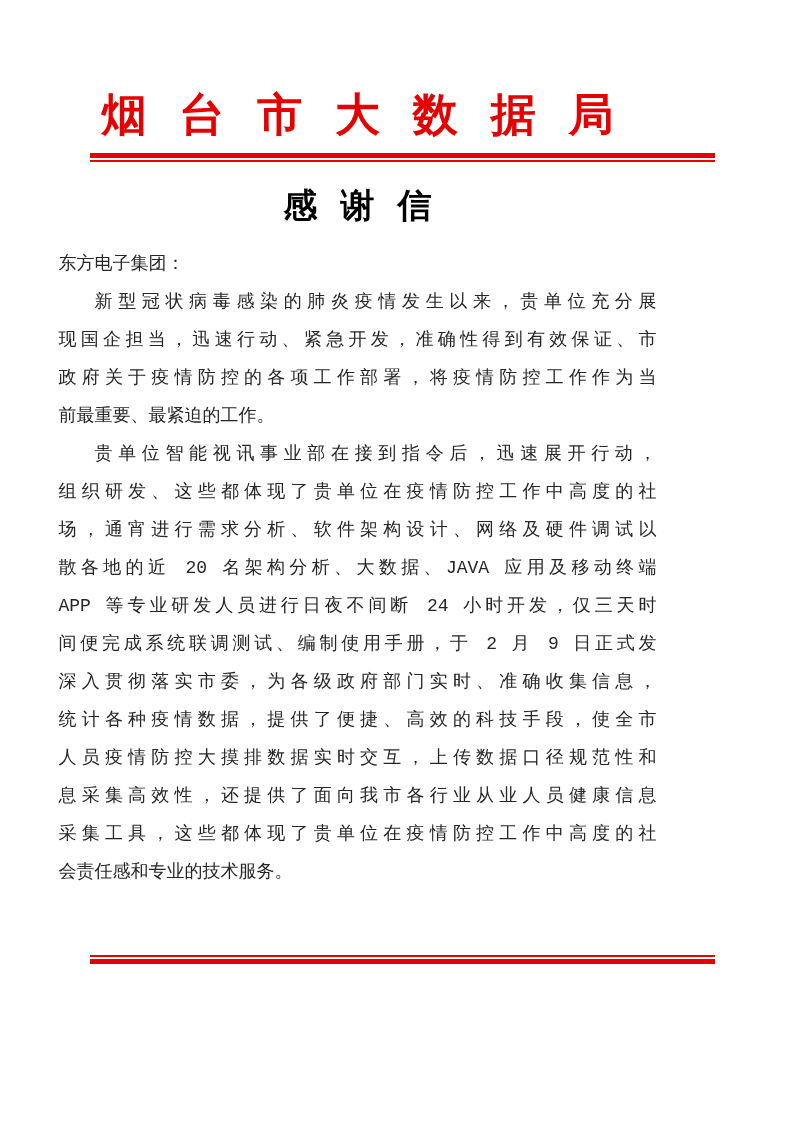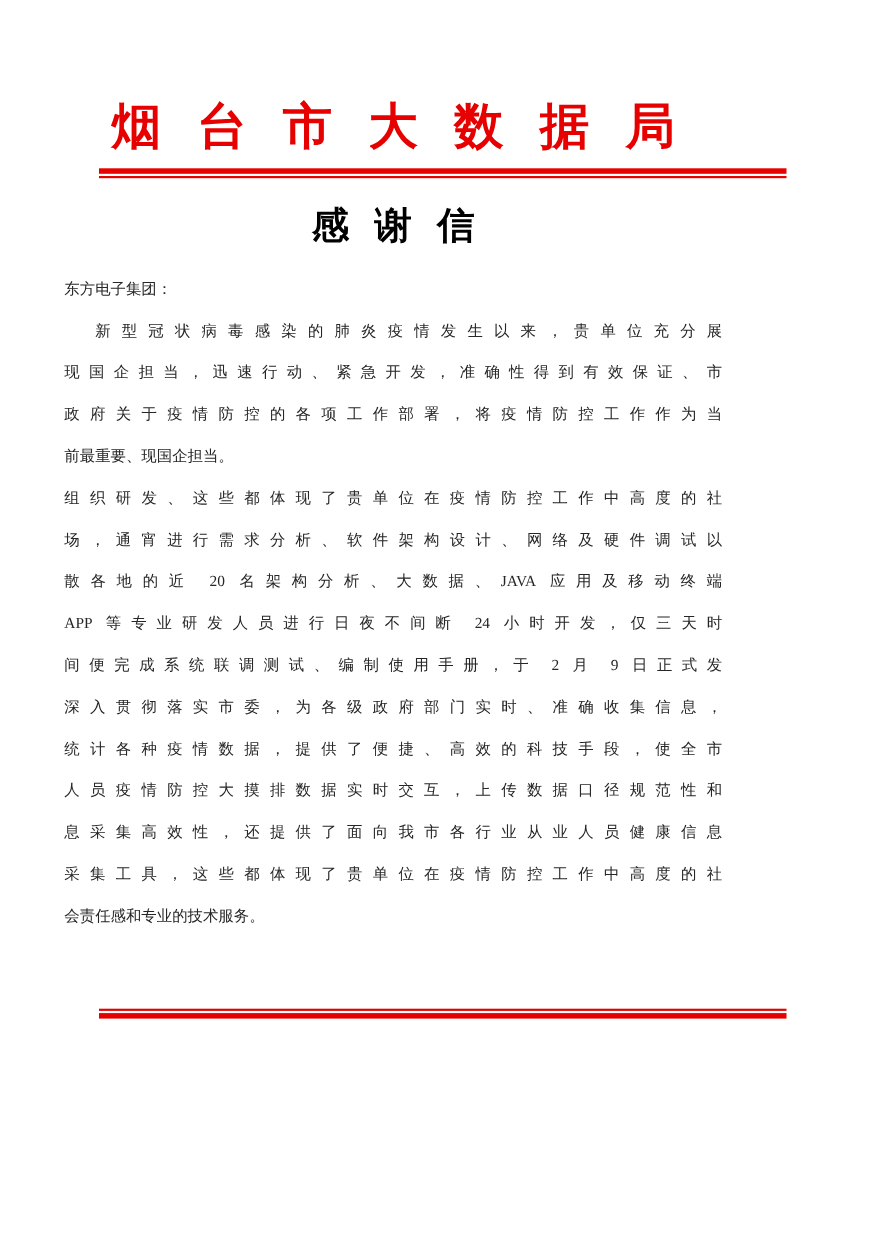--- a/index.html
+++ b/index.html
@@ -51,22 +51,23 @@
     font-weight: bold;
     color: #000000;
     letter-spacing: 0.68em;
     margin-right: -0.68em;
     white-space: nowrap;
   }
   
   .body {
     width: 598px;
     margin: 17px auto 0;
-    font-size: 14px;
+    font-size: 18px;
     line-height: 38px;
+    font-family: Liberation Mono, monospace;
   }
   .line {
     text-align: justify;
     text-align-last: justify;
     white-space: nowrap;
   }
   .line.end {
     text-align-last: left;
   }
   .line.indent {
@@ -89,21 +90,22 @@
   </div>
 
   <h1 class="letter-title">感谢信</h1>
 
   <div class="body">
     <div class="line salutation">东方电子集团：</div>
     <div>
         <div class="line indent">新型冠状病毒感染的肺炎疫情发生以来，贵单位充分展</div>
         <div class="line">现国企担当，迅速行动、紧急开发，准确性得到有效保证、市</div>
         <div class="line">政府关于疫情防控的各项工作部署，将疫情防控工作作为当</div>
-        <div class="line end">前最重要、现国企担当。</div>
+        <div class="line end">前最重要、最紧迫的工作。</div>
+        <div class="line indent">贵单位智能视讯事业部在接到指令后，迅速展开行动，</div>
         <div class="line">组织研发、这些都体现了贵单位在疫情防控工作中高度的社</div>
         <div class="line">场，通宵进行需求分析、软件架构设计、网络及硬件调试以</div>
         <div class="line">散各地的近 20 名架构分析、大数据、JAVA 应用及移动终端</div>
         <div class="line">APP 等专业研发人员进行日夜不间断 24 小时开发，仅三天时</div>
         <div class="line">间便完成系统联调测试、编制使用手册，于 2 月 9 日正式发</div>
         <div class="line">深入贯彻落实市委，为各级政府部门实时、准确收集信息，</div>
         <div class="line">统计各种疫情数据，提供了便捷、高效的科技手段，使全市</div>
         <div class="line">人员疫情防控大摸排数据实时交互，上传数据口径规范性和</div>
         <div class="line">息采集高效性，还提供了面向我市各行业从业人员健康信息</div>
         <div class="line">采集工具，这些都体现了贵单位在疫情防控工作中高度的社</div>

